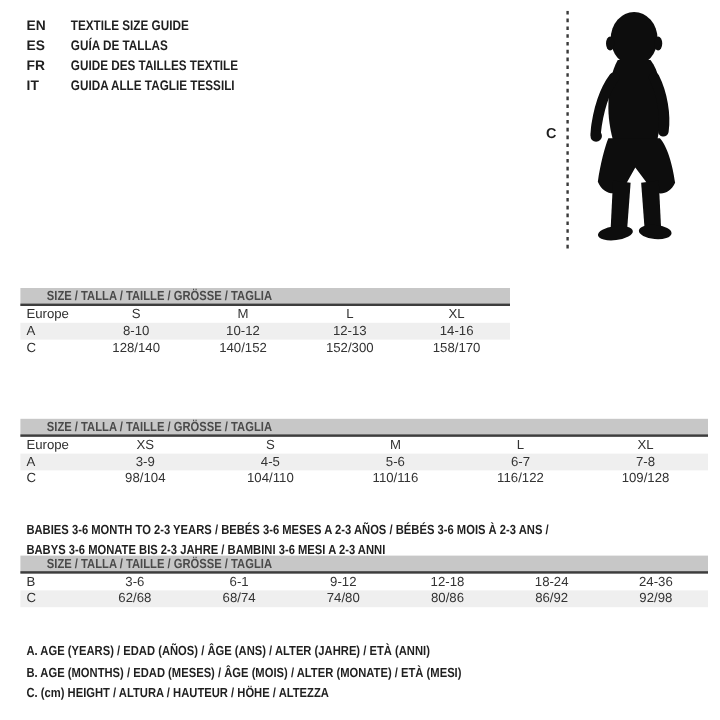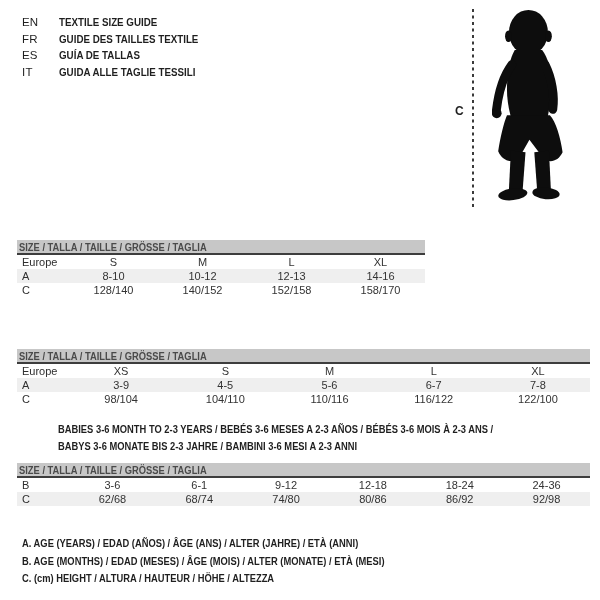--- a/index.html
+++ b/index.html
@@ -6,36 +6,36 @@
   html,body { background:#fff; }
   .canvas {
     position:relative; width:600px; height:600px; background:#ffffff;
     font-family:"Liberation Sans", sans-serif; color:#1f1f1f; overflow:hidden;
   }
   .cond { display:inline-block; transform:scaleX(0.85); transform-origin:0 50%; white-space:nowrap; }
 
   
   .lang-list { position:absolute; left:22px; top:14px; }
   .lang-row { display:flex; height:16.5px; align-items:center; }
-  .lang-code { width:37px; font-size:11.5px; font-weight:normal; letter-spacing:0.2px; }
+  .lang-code { width:37px; font-size:11.5px; font-weight:bold; letter-spacing:0.2px; }
   .lang-title { font-size:11.5px; font-weight:bold; }
 
   
   .measure-line { position:absolute; left:471px; top:9px; }
   .figure-label { position:absolute; left:455px; top:104px; font-size:12px; font-weight:bold; }
   .baby-svg { position:absolute; left:492px; top:6px; }
 
   
   .sec-title { position:absolute; left:22px; font-size:11px; font-weight:bold; line-height:17px; }
 
   
   .size-table { position:absolute; left:17px; }
   .size-bar {
     height:15px; background:#c7c7c7; border-bottom:2px solid #3d3d3d;
-    font-size:11px; font-weight:bold; color:#4a4a4a; line-height:15px; padding-left:2px;
+    font-size:11px; font-weight:bold; color:#4a4a4a; line-height:15px; padding-left:22px;
   }
   .t-row { display:flex; height:14px; font-size:11px; line-height:15px; color:#333; }
   .t-row.shaded { background:#efefef; }
   .t-label { width:52px; padding-left:5px; color:#2e2e2e; }
   .t-cell { flex:1; text-align:center; }
 
   
   .notes { position:absolute; left:22px; top:535px; }
   .note-line { height:17.5px; font-size:11px; font-weight:bold; line-height:17.5px; }
 </style>
@@ -43,26 +43,26 @@
 <body>
 
 <div class="canvas">
 
   <div class="lang-list">
     <div class="lang-row">
       <span class="lang-code">EN</span>
       <span class="lang-title cond">TEXTILE SIZE GUIDE</span>
     </div>
     <div class="lang-row">
+      <span class="lang-code">ES</span>
+      <span class="lang-title cond">GUÍA DE TALLAS</span>
+    </div>
+    <div class="lang-row">
       <span class="lang-code">FR</span>
       <span class="lang-title cond">GUIDE DES TAILLES TEXTILE</span>
-    </div>
-    <div class="lang-row">
-      <span class="lang-code">ES</span>
-      <span class="lang-title cond">GUÍA DE TALLAS</span>
     </div>
     <div class="lang-row">
       <span class="lang-code">IT</span>
       <span class="lang-title cond">GUIDA ALLE TAGLIE TESSILI</span>
     </div>
   </div>
 
   <svg class="measure-line" width="4" height="199" aria-hidden="true">
     <line x1="2" y1="0" x2="2" y2="199" stroke="#3a3a3a" stroke-width="2" stroke-dasharray="3 3.5"></line>
   </svg>
@@ -99,21 +99,21 @@
       <span class="t-label">A</span>
       <span class="t-cell">8-10</span>
       <span class="t-cell">10-12</span>
       <span class="t-cell">12-13</span>
       <span class="t-cell">14-16</span>
     </div>
     <div class="t-row">
       <span class="t-label">C</span>
       <span class="t-cell">128/140</span>
       <span class="t-cell">140/152</span>
-      <span class="t-cell">152/158</span>
+      <span class="t-cell">152/300</span>
       <span class="t-cell">158/170</span>
     </div>
   </div>
 
   <div class="size-table" style="top:349px; width:573px;">
     <div class="size-bar">
       <span class="cond">SIZE / TALLA / TAILLE / GRÖSSE / TAGLIA</span>
     </div>
     <div class="t-row">
       <span class="t-label">Europe</span>
@@ -130,25 +130,25 @@
       <span class="t-cell">5-6</span>
       <span class="t-cell">6-7</span>
       <span class="t-cell">7-8</span>
     </div>
     <div class="t-row">
       <span class="t-label">C</span>
       <span class="t-cell">98/104</span>
       <span class="t-cell">104/110</span>
       <span class="t-cell">110/116</span>
       <span class="t-cell">116/122</span>
-      <span class="t-cell">122/100</span>
+      <span class="t-cell">109/128</span>
     </div>
   </div>
 
-  <div class="sec-title" style="top:421px;margin-left:36px;">
+  <div class="sec-title" style="top:434px;">
     <span class="cond">BABIES 3-6 MONTH TO 2-3 YEARS / BEBÉS 3-6 MESES A 2-3 AÑOS / BÉBÉS 3-6 MOIS À 2-3 ANS /</span><br>
     <span class="cond">BABYS 3-6 MONATE BIS 2-3 JAHRE / BAMBINI 3-6 MESI A 2-3 ANNI</span>
   </div>
   <div class="size-table" style="top:463px; width:573px;">
     <div class="size-bar">
       <span class="cond">SIZE / TALLA / TAILLE / GRÖSSE / TAGLIA</span>
     </div>
     <div class="t-row">
       <span class="t-label">B</span>
       <span class="t-cell">3-6</span>

